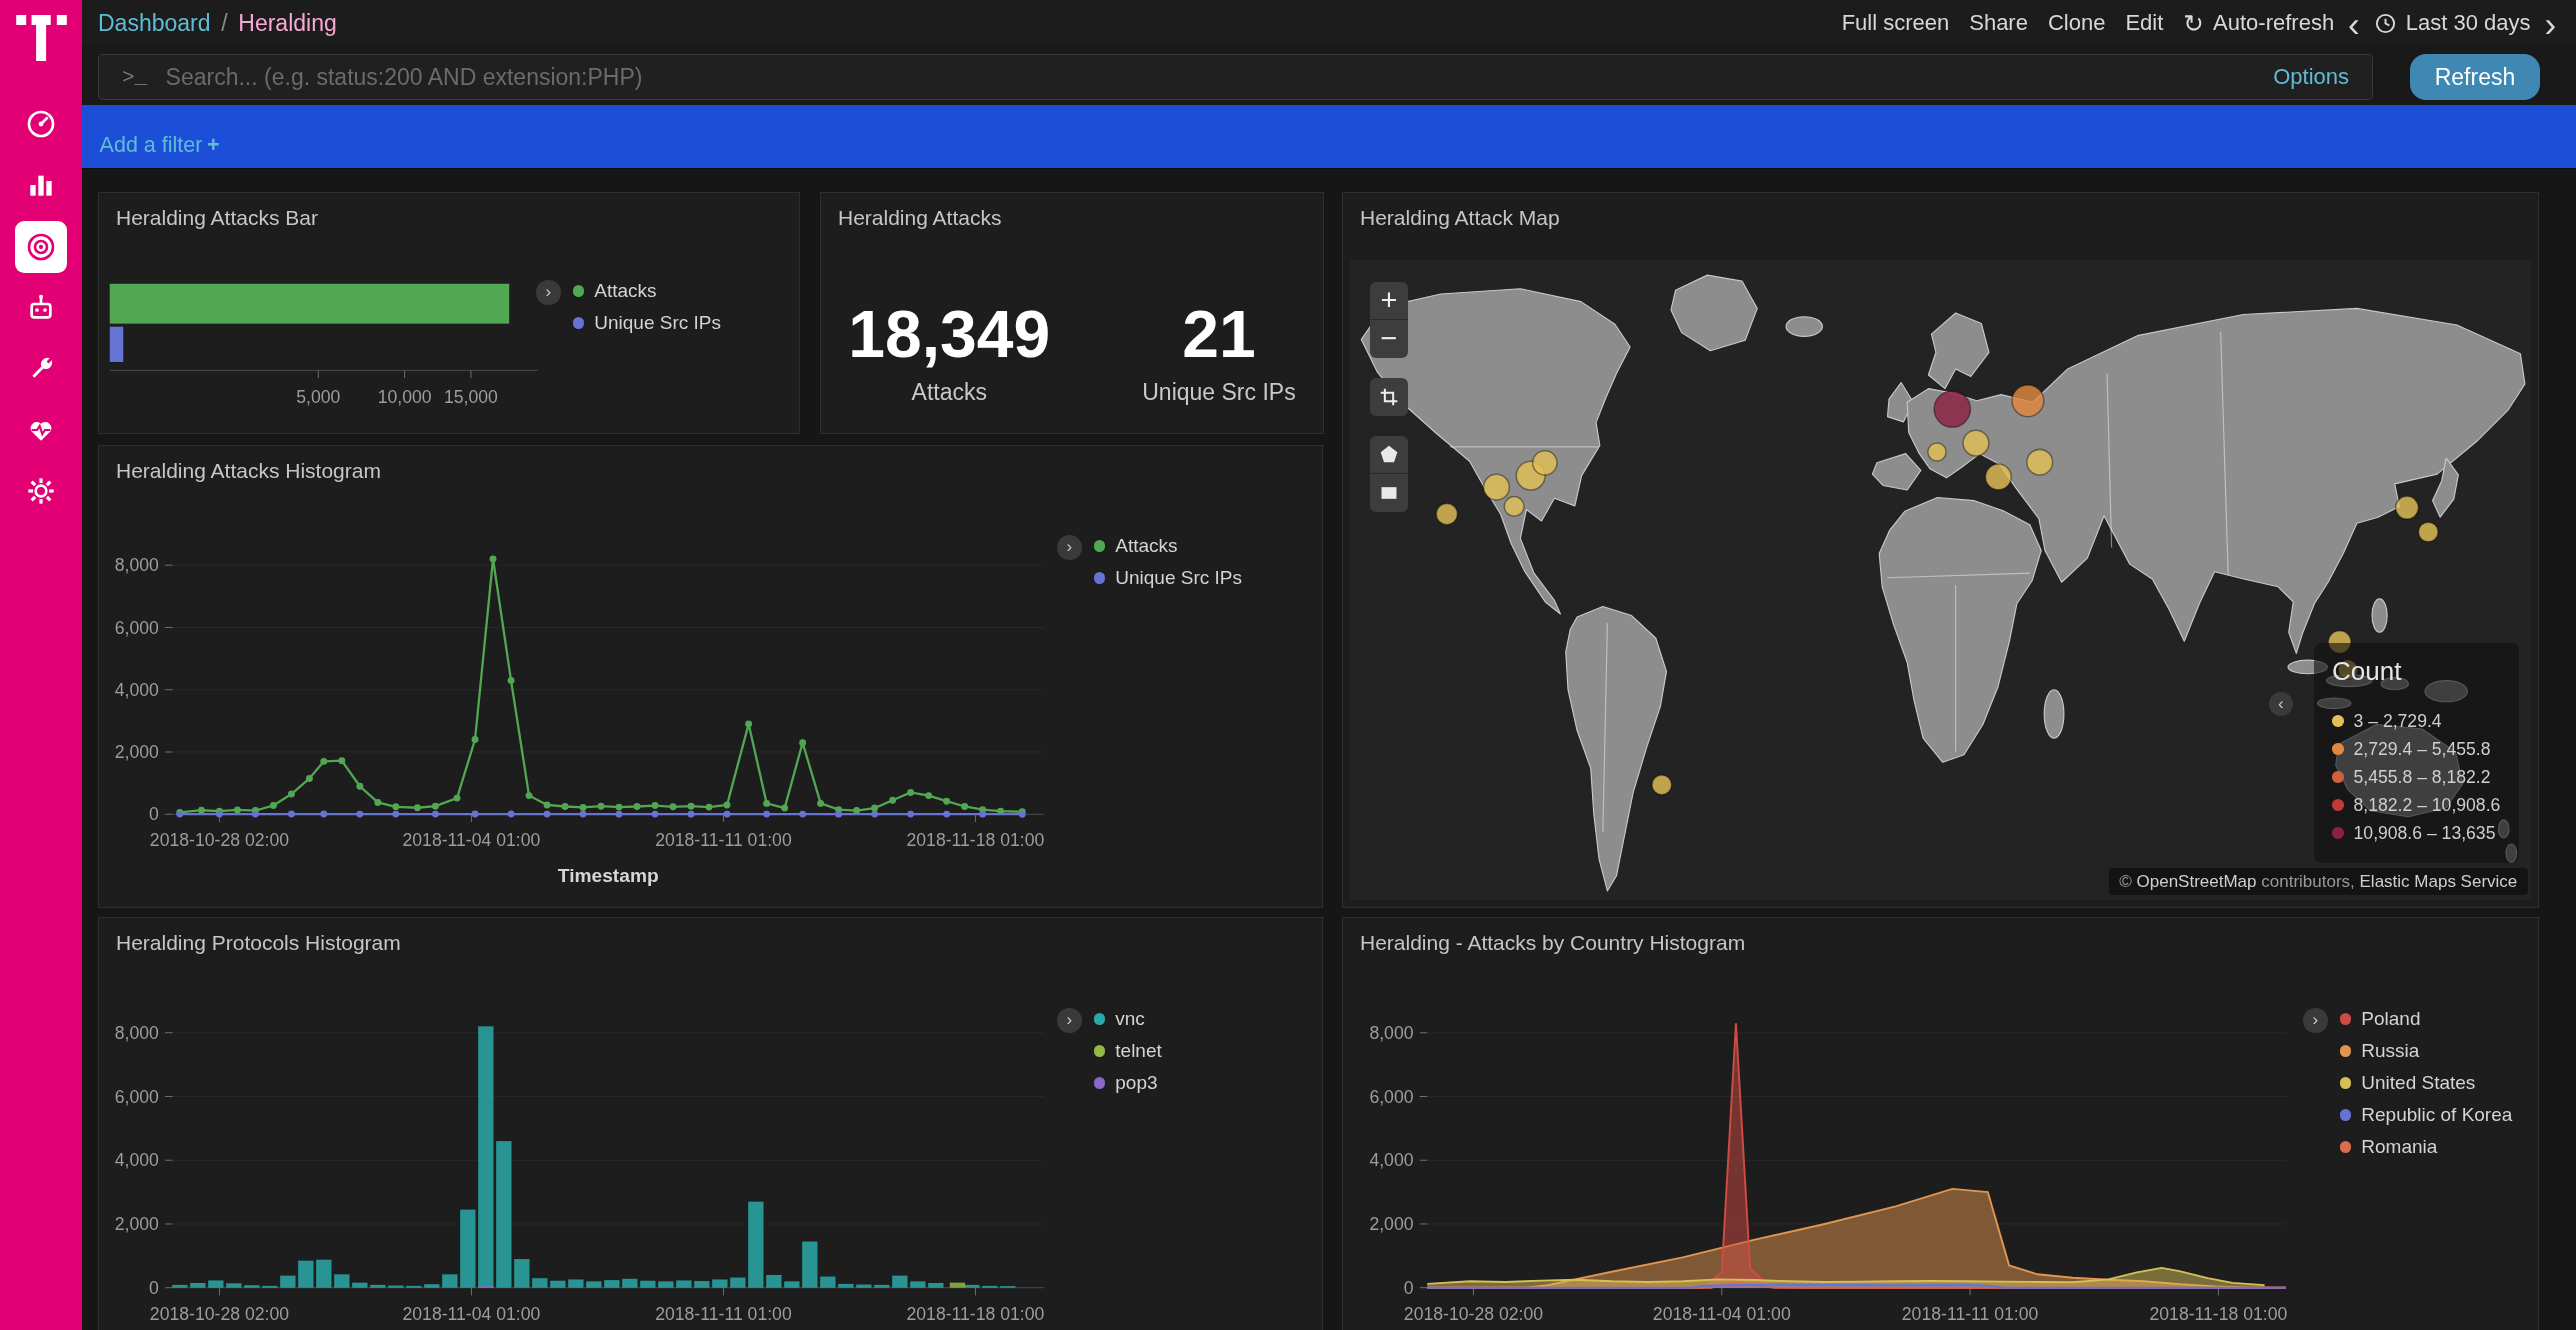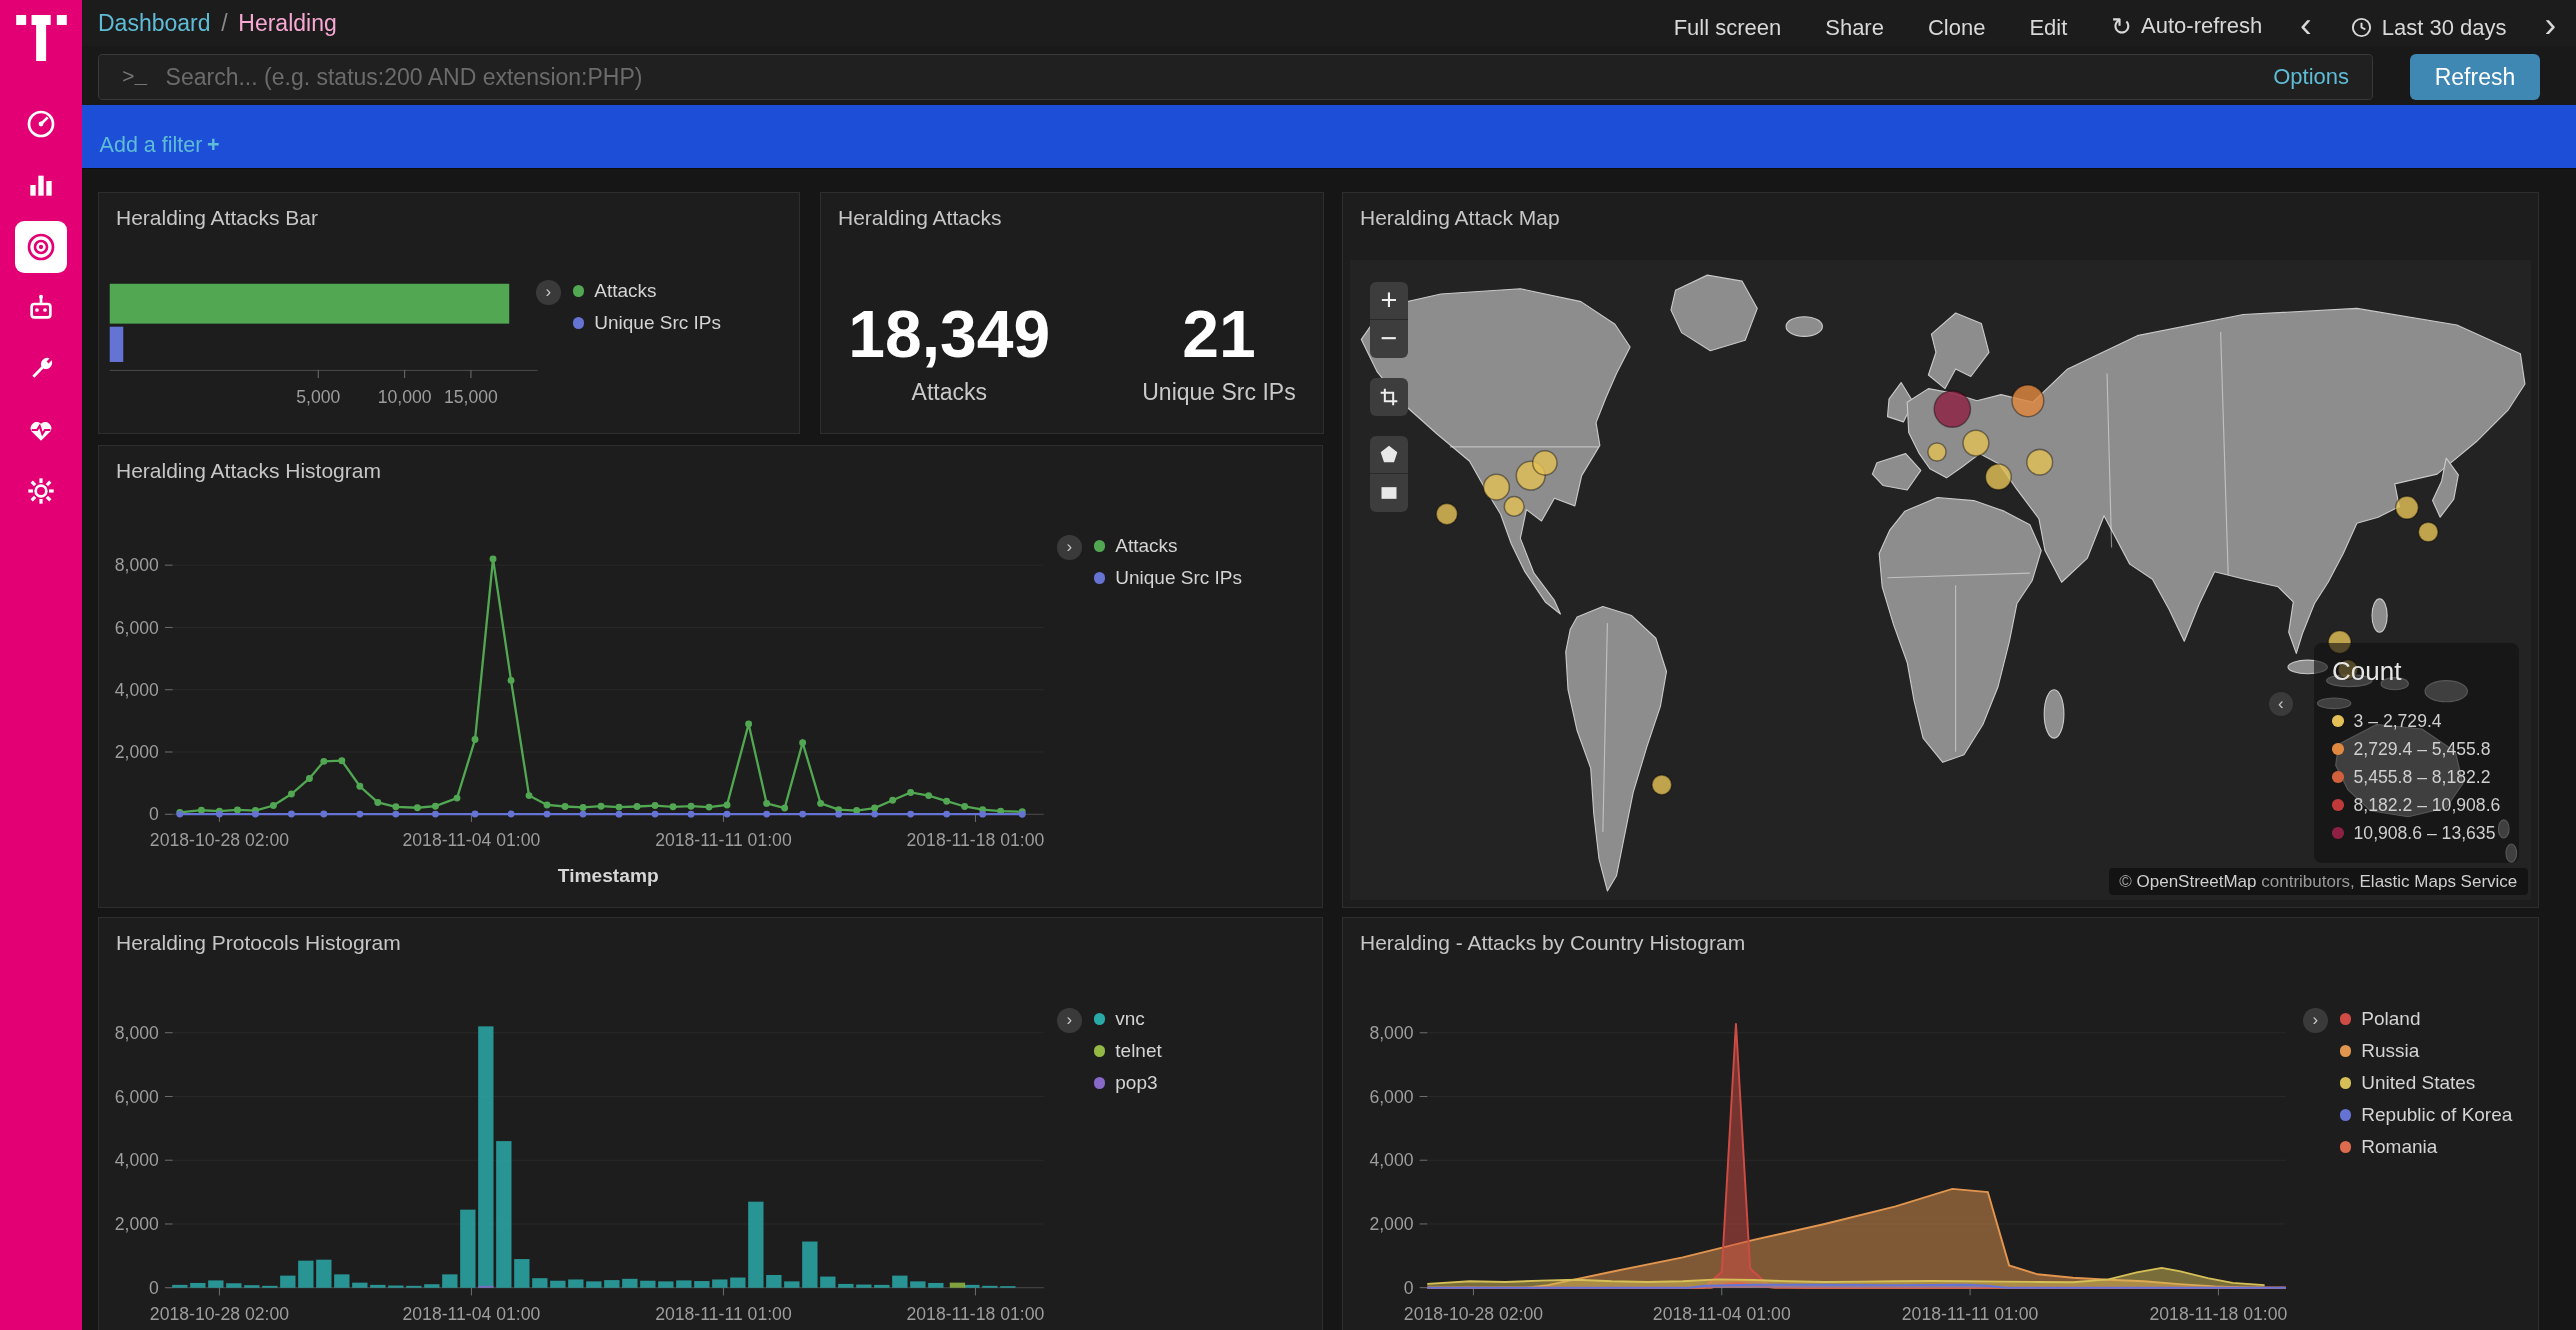--- a/index.html
+++ b/index.html
@@ -14,33 +14,33 @@
     margin-bottom:9.2px;border-radius:9.2px;cursor:pointer}
   .side-item.active{background:#ffffff}
   
   .main{position:absolute;left:82px;top:0;right:0;z-index:5}
   .topbar{height:46px;background:#1c1c1c;display:flex;align-items:center;
     justify-content:space-between;padding:0 26px 0 16px}
   .crumbs{font-size:23px;display:flex;align-items:center}
   .crumbs a{color:#5ebcd6;text-decoration:none;cursor:pointer}
   .sep{color:#8a8a8a;margin:0 10.7px}
   .cur{color:#f9a8d4}
-  .topmenu{display:flex;align-items:flex-end;gap:44px;font-size:22px;color:#d8d8d8}
+  .topmenu{display:flex;align-items:center;gap:20px;font-size:22px;color:#d8d8d8}
   .tm{cursor:pointer;display:flex;align-items:center;gap:9.2px;white-space:nowrap}
   .arrow{font-size:35px;line-height:1;color:#d8d8d8;cursor:pointer;margin:0 -6.1px}
   .refresh-glyph{font-size:24.5px}
   .searchrow{background:#191919;padding:8.4px 36px 4.6px 16px;display:flex;gap:37px;align-items:center}
   .searchbox{flex:1;height:46px;background:#202020;border:1.5px solid #3a3a3a;border-radius:4.6px;
     display:flex;align-items:center;padding:0 23px;gap:18.4px}
   .prompt{font-family:"Liberation Mono",monospace;color:#777;font-size:21px;white-space:nowrap}
   .searchbox input{flex:1;background:transparent;border:none;outline:none;color:#ddd;font-size:23px;
     font-family:inherit}
   .searchbox input::placeholder{color:#6b6b6b}
   .options{color:#5ebcd6;font-size:22px;cursor:pointer;text-decoration:none}
-  .refresh-btn{width:130px;height:46px;background:#3f88b4;color:#fff;border:none;border-radius:6px;
+  .refresh-btn{width:130px;height:46px;background:#3f88b4;color:#fff;border:none;border-radius:16px;
     font-size:23px;font-family:inherit;cursor:pointer}
   .filterrow{background:#1d4ed8;height:64px;padding:28px 0 0 17.6px;border-bottom:0.8px solid #0d0d0d}
   .filterrow a{color:#5ebcd6;font-size:21.5px;cursor:pointer;text-decoration:none}
   .plus{font-weight:bold;margin-left:4.6px}
   
   .panels{position:absolute;left:0;top:0;width:2576px;height:1331px;z-index:1}
   .panel{position:absolute;background:#1d1d1d;border:0.8px solid #2e2e2e}
   .ptitle{font-size:21px;font-weight:500;color:#c6c6c6;padding:13px 17px;white-space:nowrap}
   .panel svg.chart{position:absolute;left:0}
   .legend-wrap{position:absolute;display:flex;gap:12.3px;align-items:flex-start}

